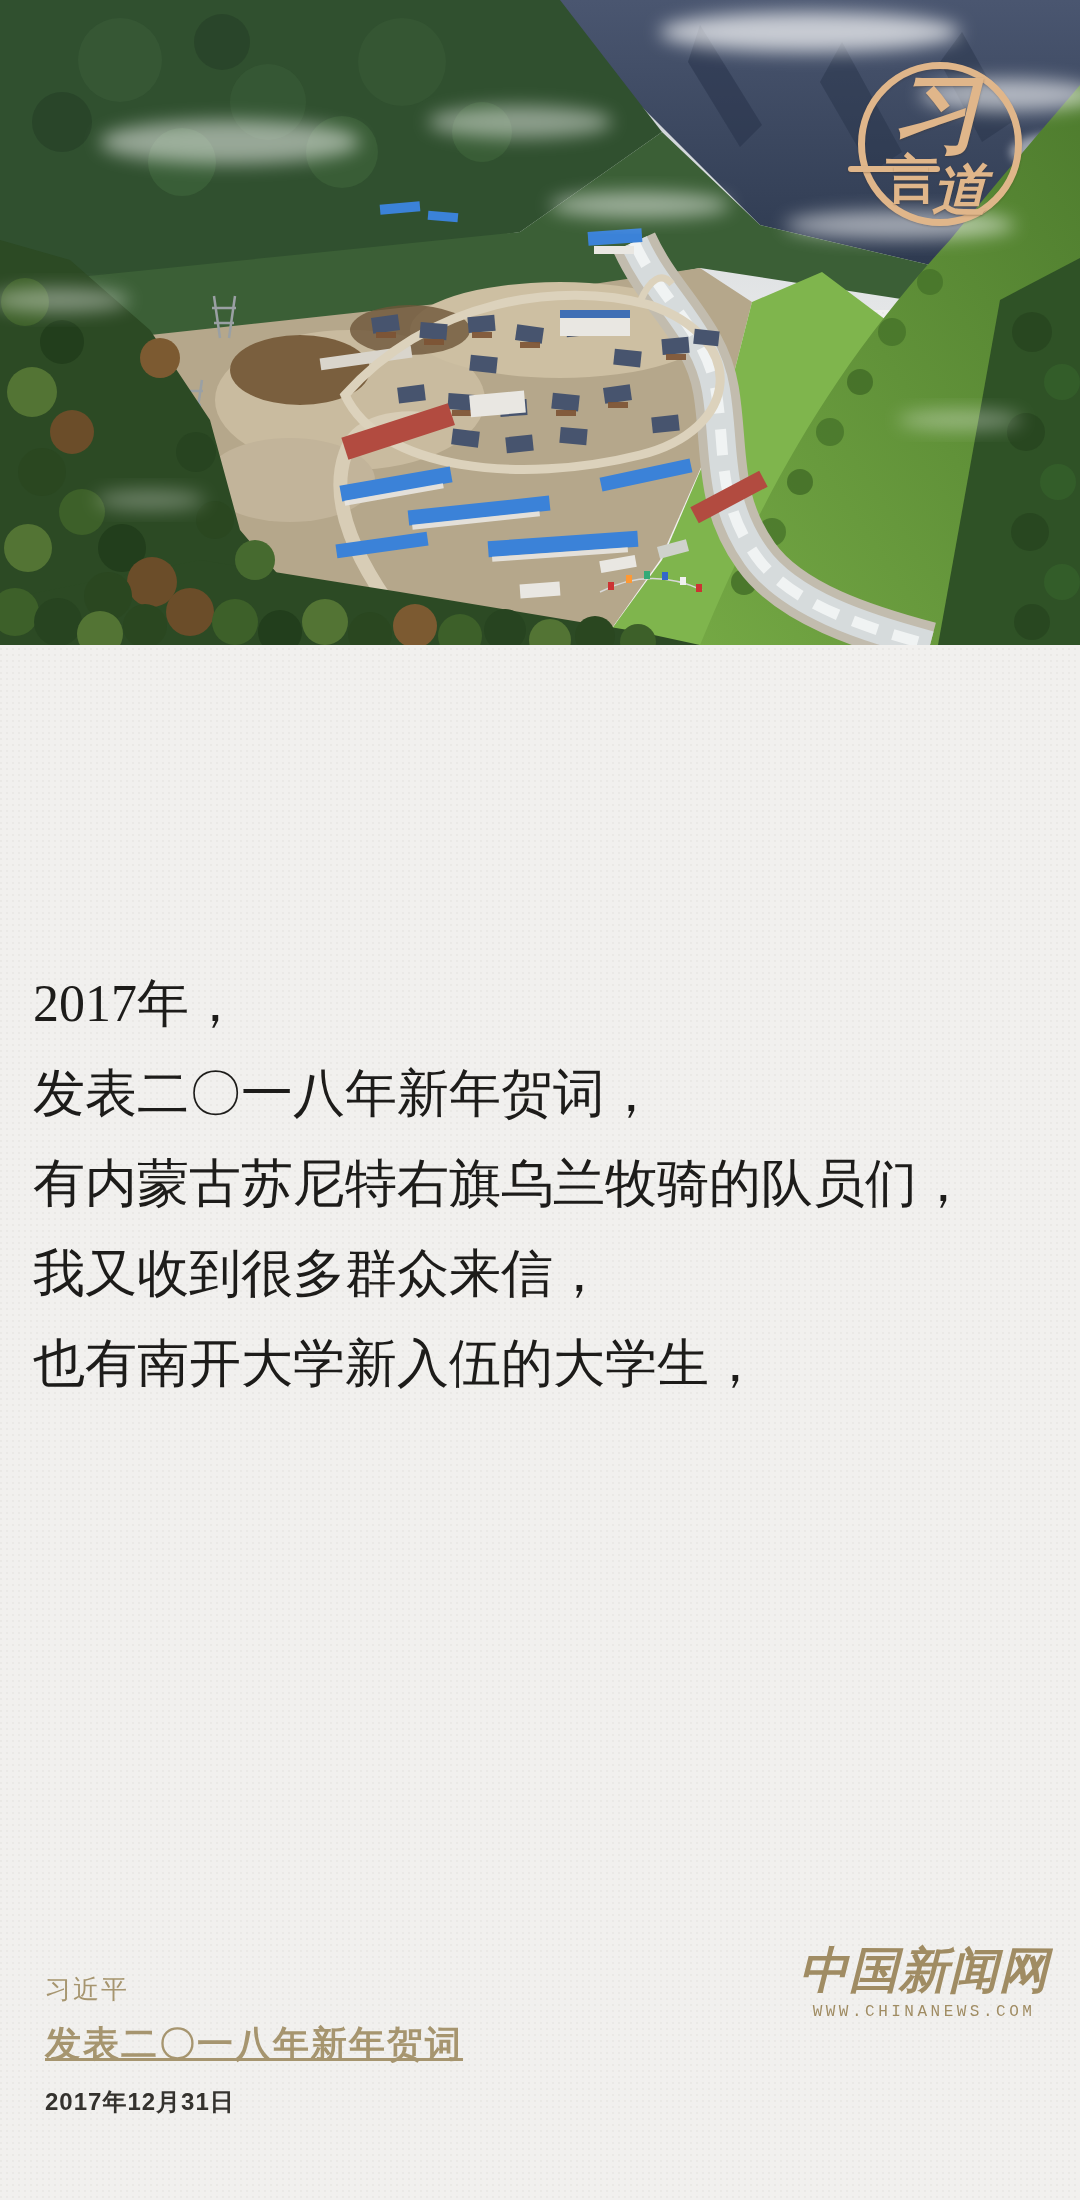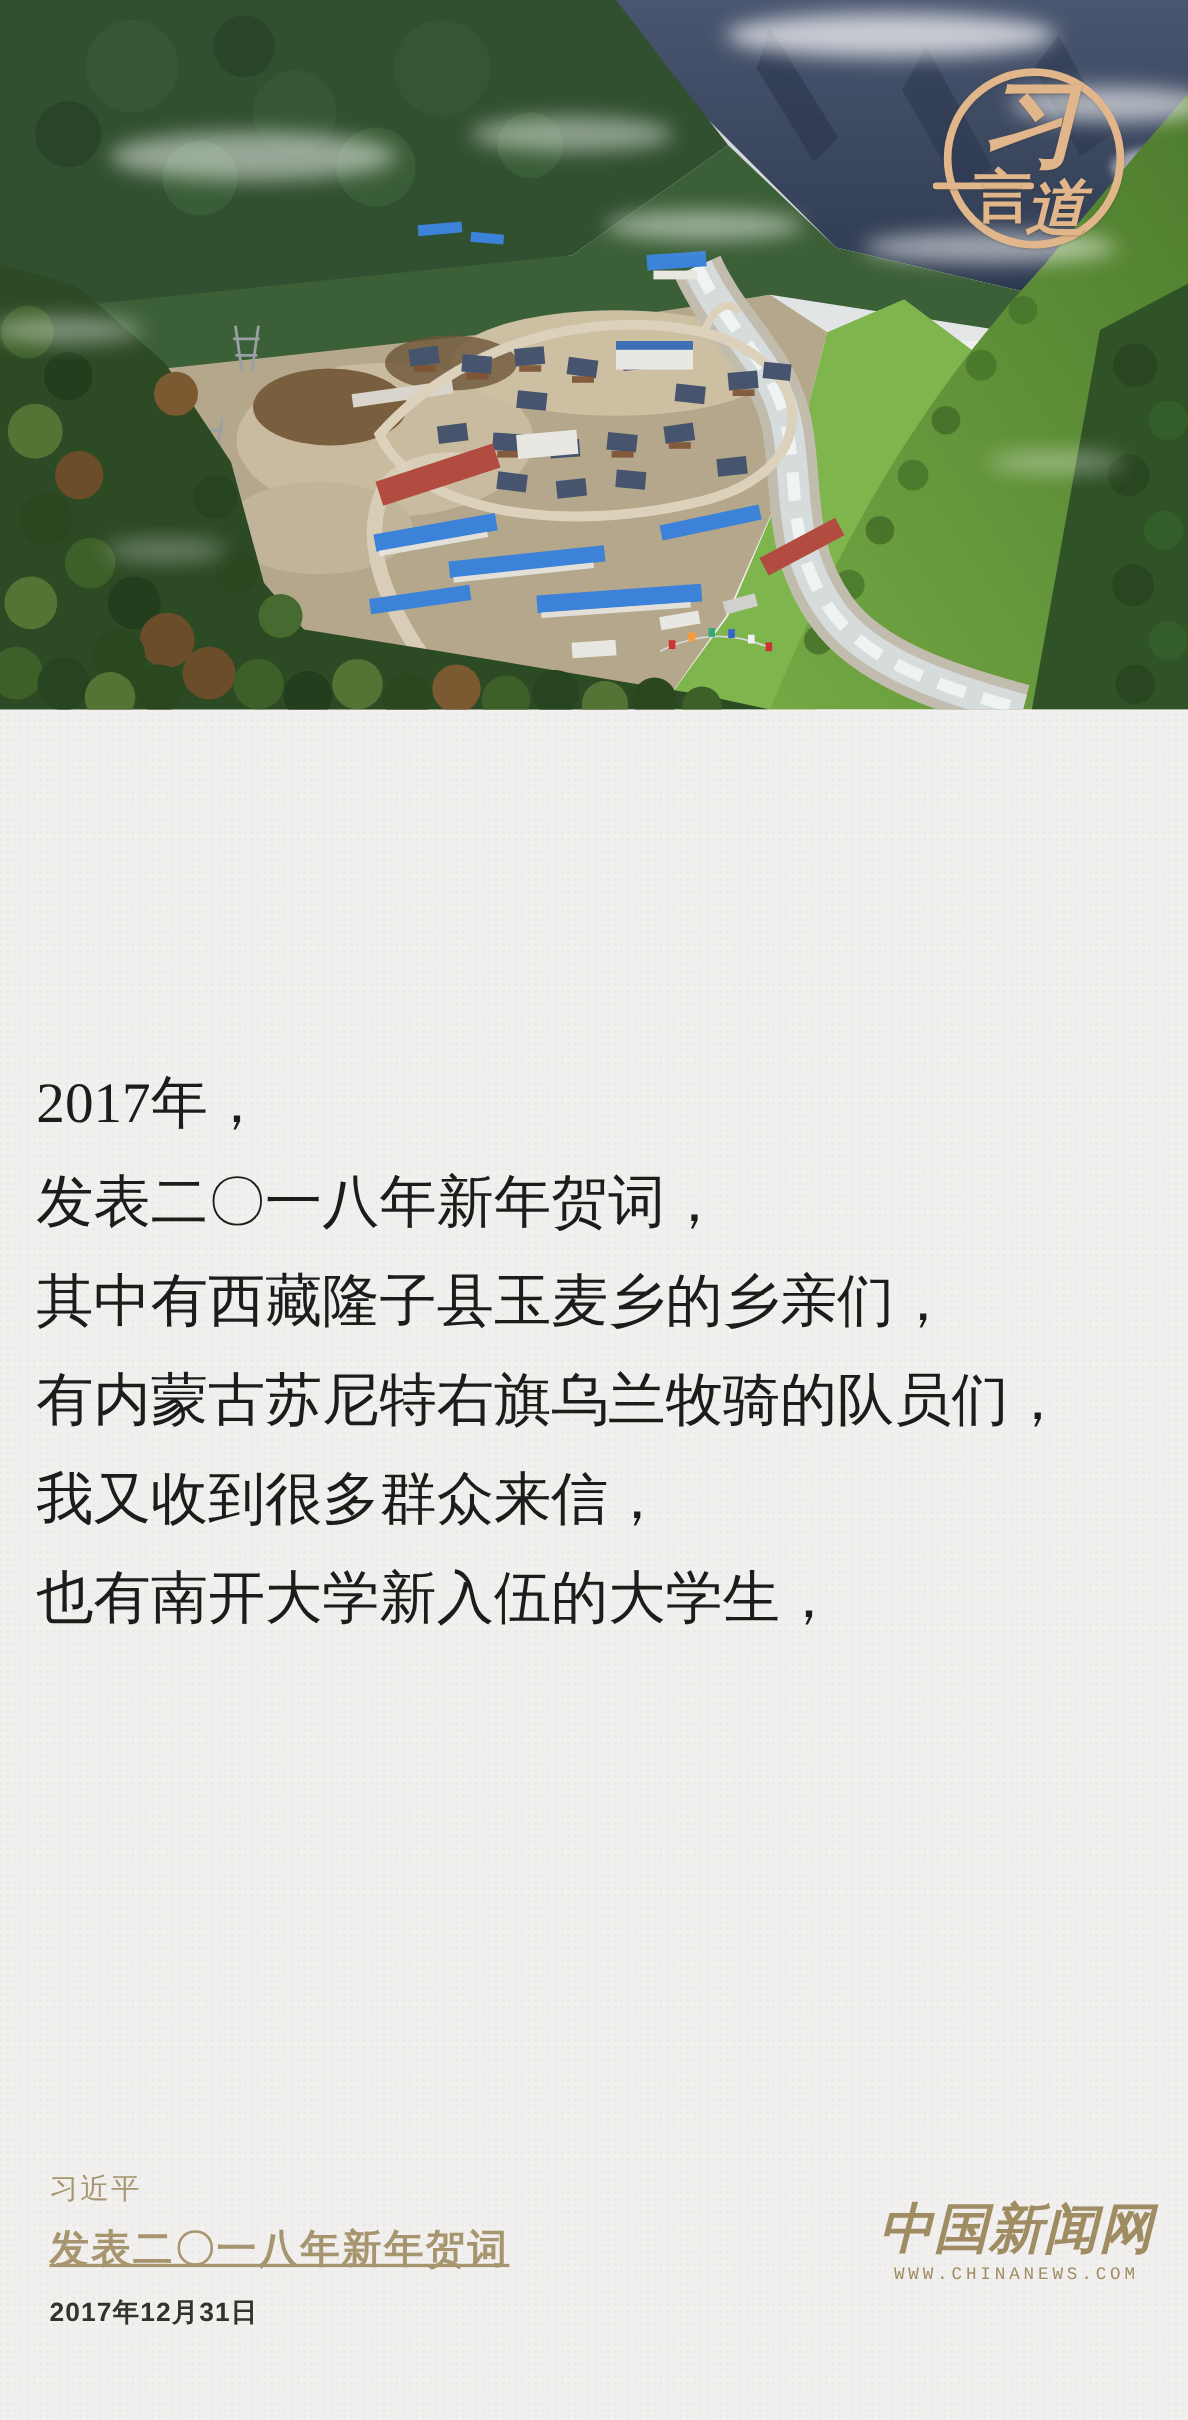--- a/index.html
+++ b/index.html
@@ -27,21 +27,21 @@
   
   .quote{
     position:absolute;left:33px;top:959px;width:1030px;
     font-family:"Liberation Serif","DejaVu Serif",serif;
     font-size:52px;line-height:90px;color:#1d1c1a;letter-spacing:0px;white-space:nowrap;
   }
   
   .speaker{position:absolute;left:45px;top:1972px;font-size:26px;font-weight:400;color:#a6956f;letter-spacing:2px;}
   .event{position:absolute;left:45px;top:2020px;font-size:36px;font-weight:700;color:#a6956f;letter-spacing:2px;text-decoration:underline;}
   .date{position:absolute;left:45px;top:2086px;font-size:24px;font-weight:700;color:#34322e;letter-spacing:1px;}
-  .publisher{position:absolute;right:26px;top:2000px;width:260px;text-align:center;color:#a08c63;}
+  .publisher{position:absolute;right:26px;top:1944px;width:260px;text-align:center;color:#a08c63;}
   .publisher-name{font-family:"Liberation Serif","DejaVu Serif",serif;font-weight:700;font-style:italic;
     font-size:49px;line-height:1.1;letter-spacing:1px;white-space:nowrap;}
   .publisher-url{margin-top:5px;font-size:16px;font-weight:500;letter-spacing:3.5px;white-space:nowrap;font-family:Liberation Mono, monospace;}
 </style>
 </head>
 <body>
 
 <div class="poster">
 
   <div class="photo">
@@ -262,21 +262,20 @@
       <div class="hline"></div>
       <span class="xi">习</span>
       <span class="yan">言</span>
       <span class="dao">道</span>
     </div>
   </div>
 
   <div class="quote">
     <div>2017年，</div>
     <div>发表二〇一八年新年贺词，</div>
-    <div>其中有西藏隆子县玉麦乡的乡亲们，</div>
     <div>有内蒙古苏尼特右旗乌兰牧骑的队员们，</div>
     <div>我又收到很多群众来信，</div>
     <div>也有南开大学新入伍的大学生，</div>
   </div>
 
   <div class="speaker">习近平</div>
   <div class="event">发表二〇一八年新年贺词</div>
   <div class="date">2017年12月31日</div>
 
   <div class="publisher">

